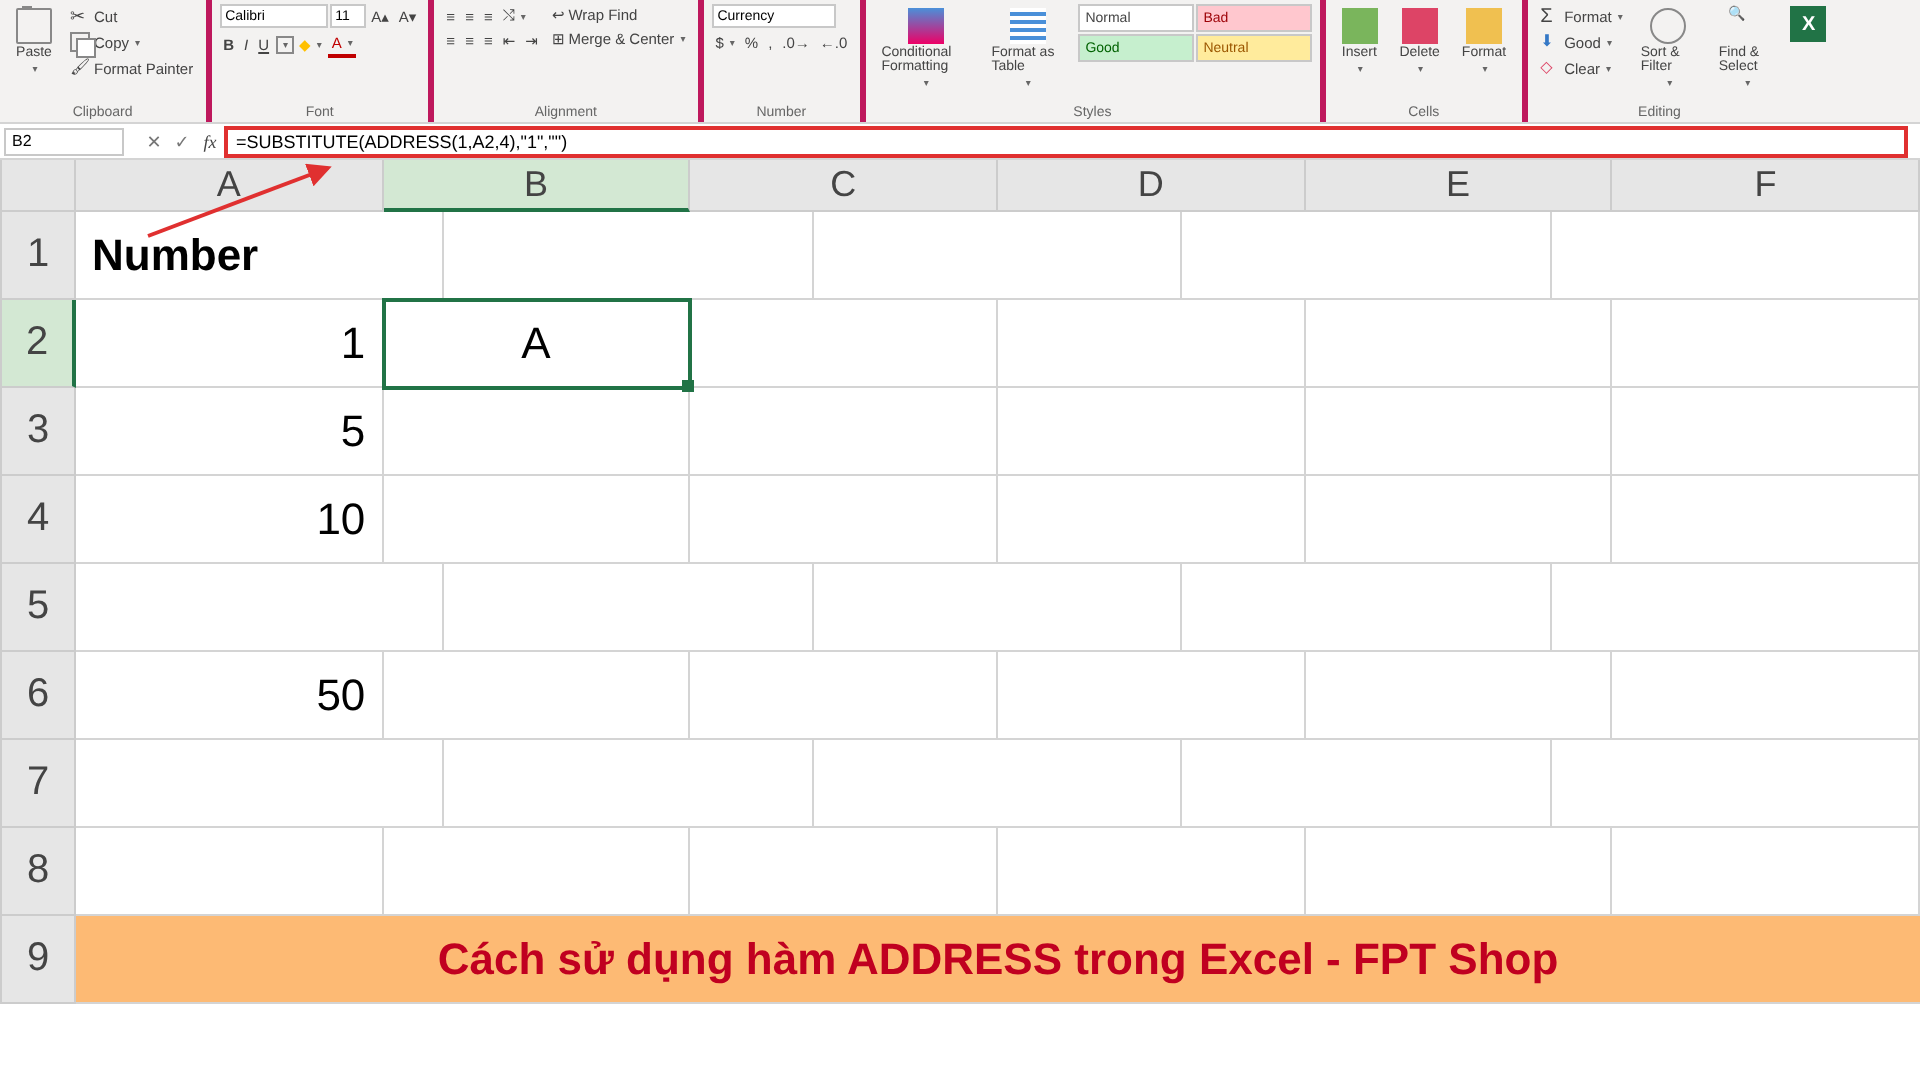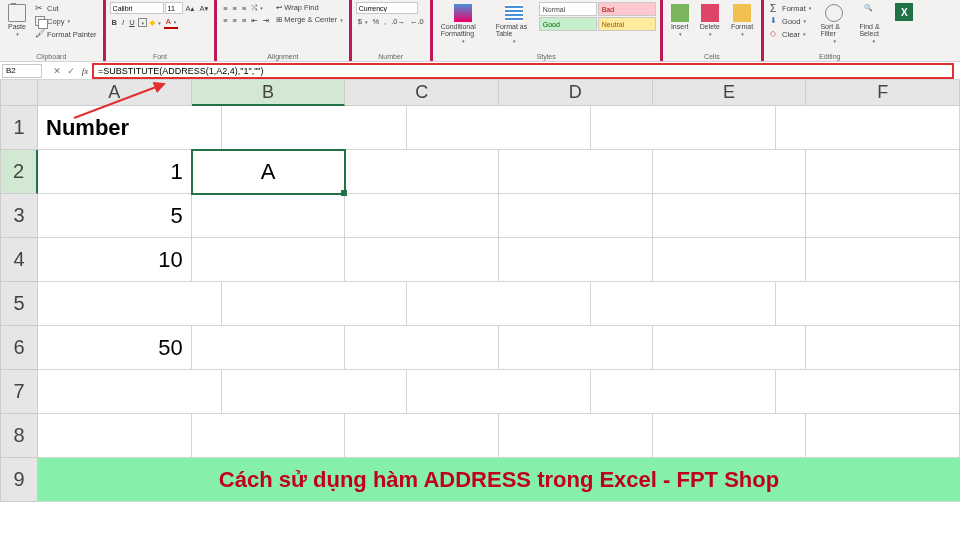--- a/index.html
+++ b/index.html
@@ -20,21 +20,21 @@
 .dd-arrow::after { content: "▾"; font-size: 5px; margin-left: 1px; color: #666; }
 select.mini, input.mini { font-size: 7px; height: 12px; border: 1px solid #c8c8c8; background: #fff; padding: 0 2px; }
 .style-box { display: grid; grid-template-columns: 58px 58px; grid-template-rows: 14px 14px; gap: 1px; }
 .style-cell { border: 1px solid #c8c8c8; font-size: 7px; display: flex; align-items: center; padding: 0 3px; background: #fff; }
 .style-cell.bad { background: #ffc7ce; color: #9c0006; }
 .style-cell.good { background: #c6efce; color: #006100; }
 .style-cell.neutral { background: #ffeb9c; color: #9c5700; }
 
 
 .formula-bar { height: 18px; background: #fff; border-bottom: 1px solid #d4d4d4; display: flex; align-items: center; font-size: 9px; position: relative; }
-.name-box { width: 40px; border: 1px solid #c8c8c8; height: 14px; font-size: 8px; padding: 0 3px; display: flex; align-items: center; margin-left: 2px; }
+.name-box { width: 60px; border: 1px solid #c8c8c8; height: 14px; font-size: 8px; padding: 0 3px; display: flex; align-items: center; margin-left: 2px; }
 .fb-btn { width: 14px; text-align: center; color: #777; font-size: 9px; }
 .fb-btn.fx { font-style: italic; font-family: "Times New Roman", serif; color: #444; }
 .formula-input { flex: 1; border: 2px solid #e03030; height: 16px; font-size: 9px; padding: 0 4px; margin-right: 6px; display: flex; align-items: center; outline: none; }
 
 
 .arrow { position: absolute; top: 82px; left: 74px; pointer-events: none; }
 .arrow svg { overflow: visible; }
 
 
 .sheet { display: flex; flex-direction: column; }
@@ -45,21 +45,21 @@
 .sheet-row { display: flex; height: 44px; }
 .row-head { width: 38px; background: #e6e6e6; border: 1px solid #ccc; border-top: none; display: flex; align-items: center; justify-content: center; font-size: 20px; color: #444; }
 .row-head.active { background: #d3e8d3; border-right: 2px solid #217346; }
 .cell { flex: 1; border-right: 1px solid #d4d4d4; border-bottom: 1px solid #d4d4d4; display: flex; align-items: center; padding: 0 8px; font-size: 22px; color: #000; }
 .cell.hdr { font-weight: bold; }
 .cell.num { justify-content: flex-end; }
 .cell.ctr { justify-content: center; }
 .cell.selected { outline: 2px solid #217346; outline-offset: -1px; position: relative; z-index: 2; }
 .cell.selected::after { content: ""; position: absolute; right: -3px; bottom: -3px; width: 6px; height: 6px; background: #217346; }
 .banner-row { height: 44px; display: flex; }
-.banner-row .cell.banner { background: #86efac; color: #c00020; font-weight: bold; font-size: 22px; justify-content: center; border-right: none; }
+.banner-row .cell.banner { background: #fdba74; color: #c00020; font-weight: bold; font-size: 22px; justify-content: center; border-right: none; }
 
 
 .ic { background: currentColor; }
 .ic.paste { background: none; border: 1px solid #888; border-radius: 1px; position: relative; }
 .ic.paste::before { content: ""; position: absolute; top: -2px; left: 2px; width: 5px; height: 2px; background: #888; }
 .ic.scissors { background: none; color: #444; }
 .ic.scissors::before { content: "✂"; font-size: 9px; }
 .ic.copy { background: none; border: 1px solid #888; position: relative; }
 .ic.copy::after { content: ""; position: absolute; left: 2px; top: 2px; width: 8px; height: 8px; border: 1px solid #888; background: #fff; }
 .ic.brush { background: none; }

